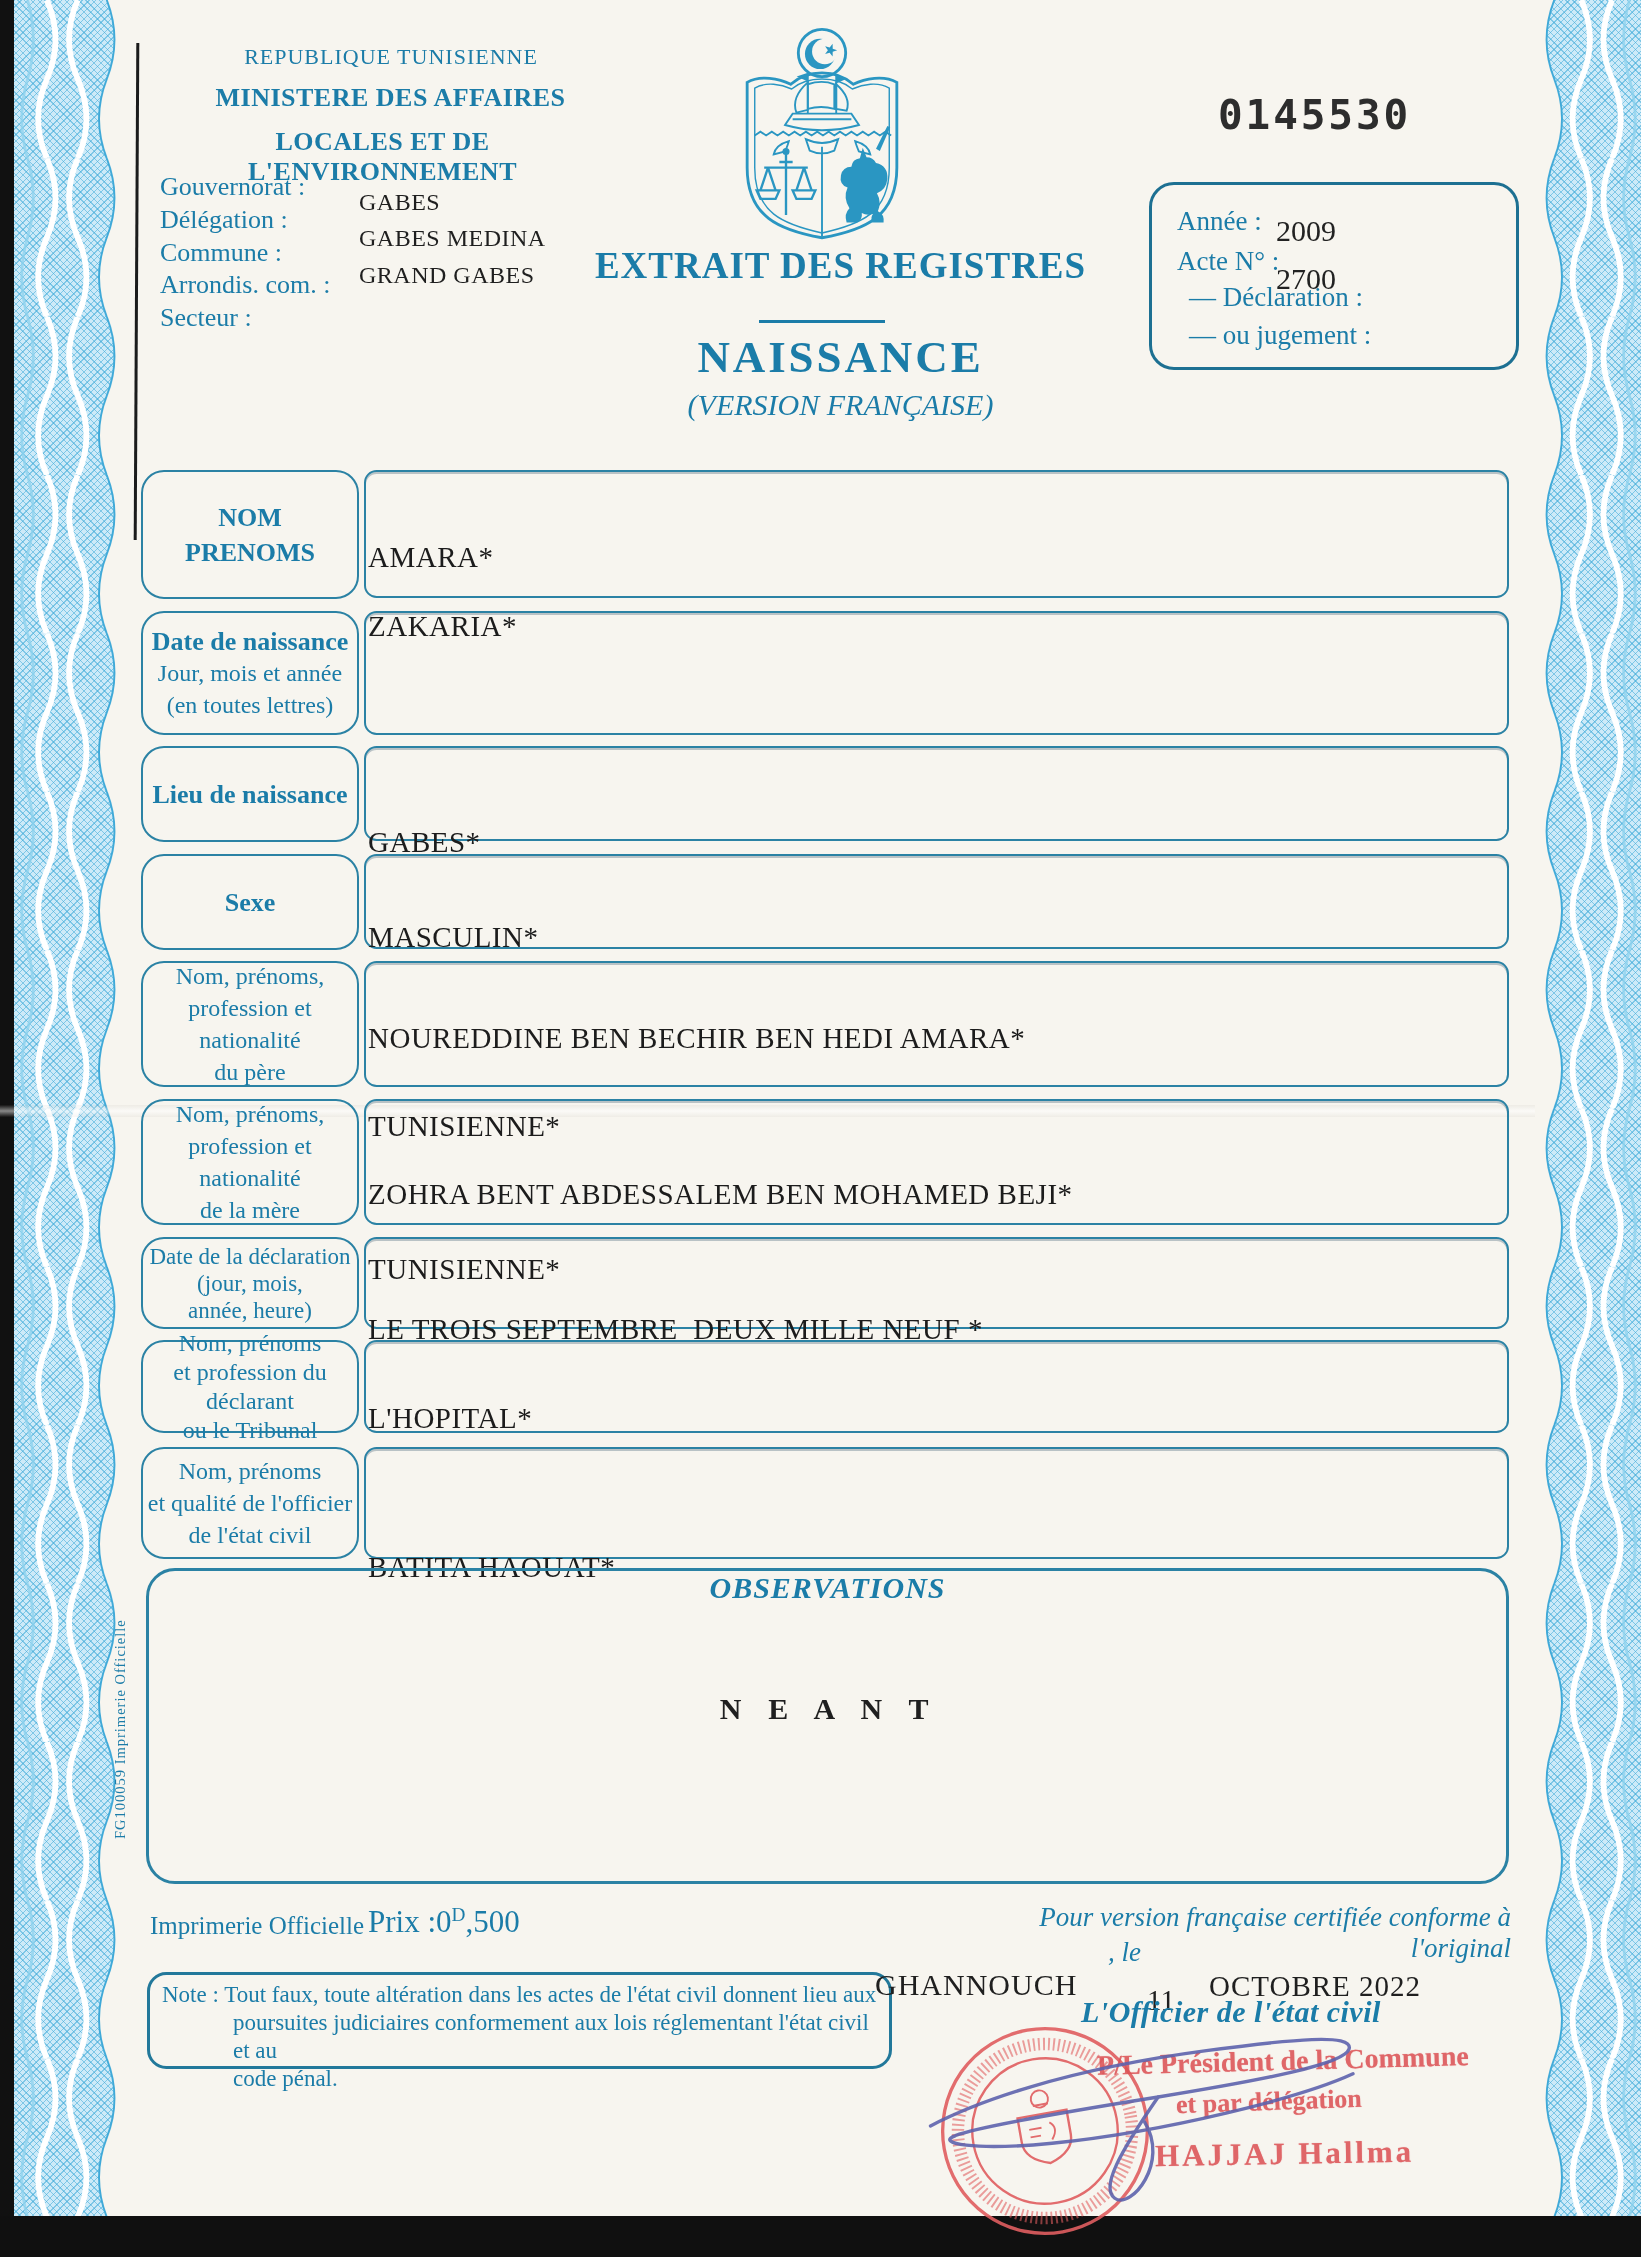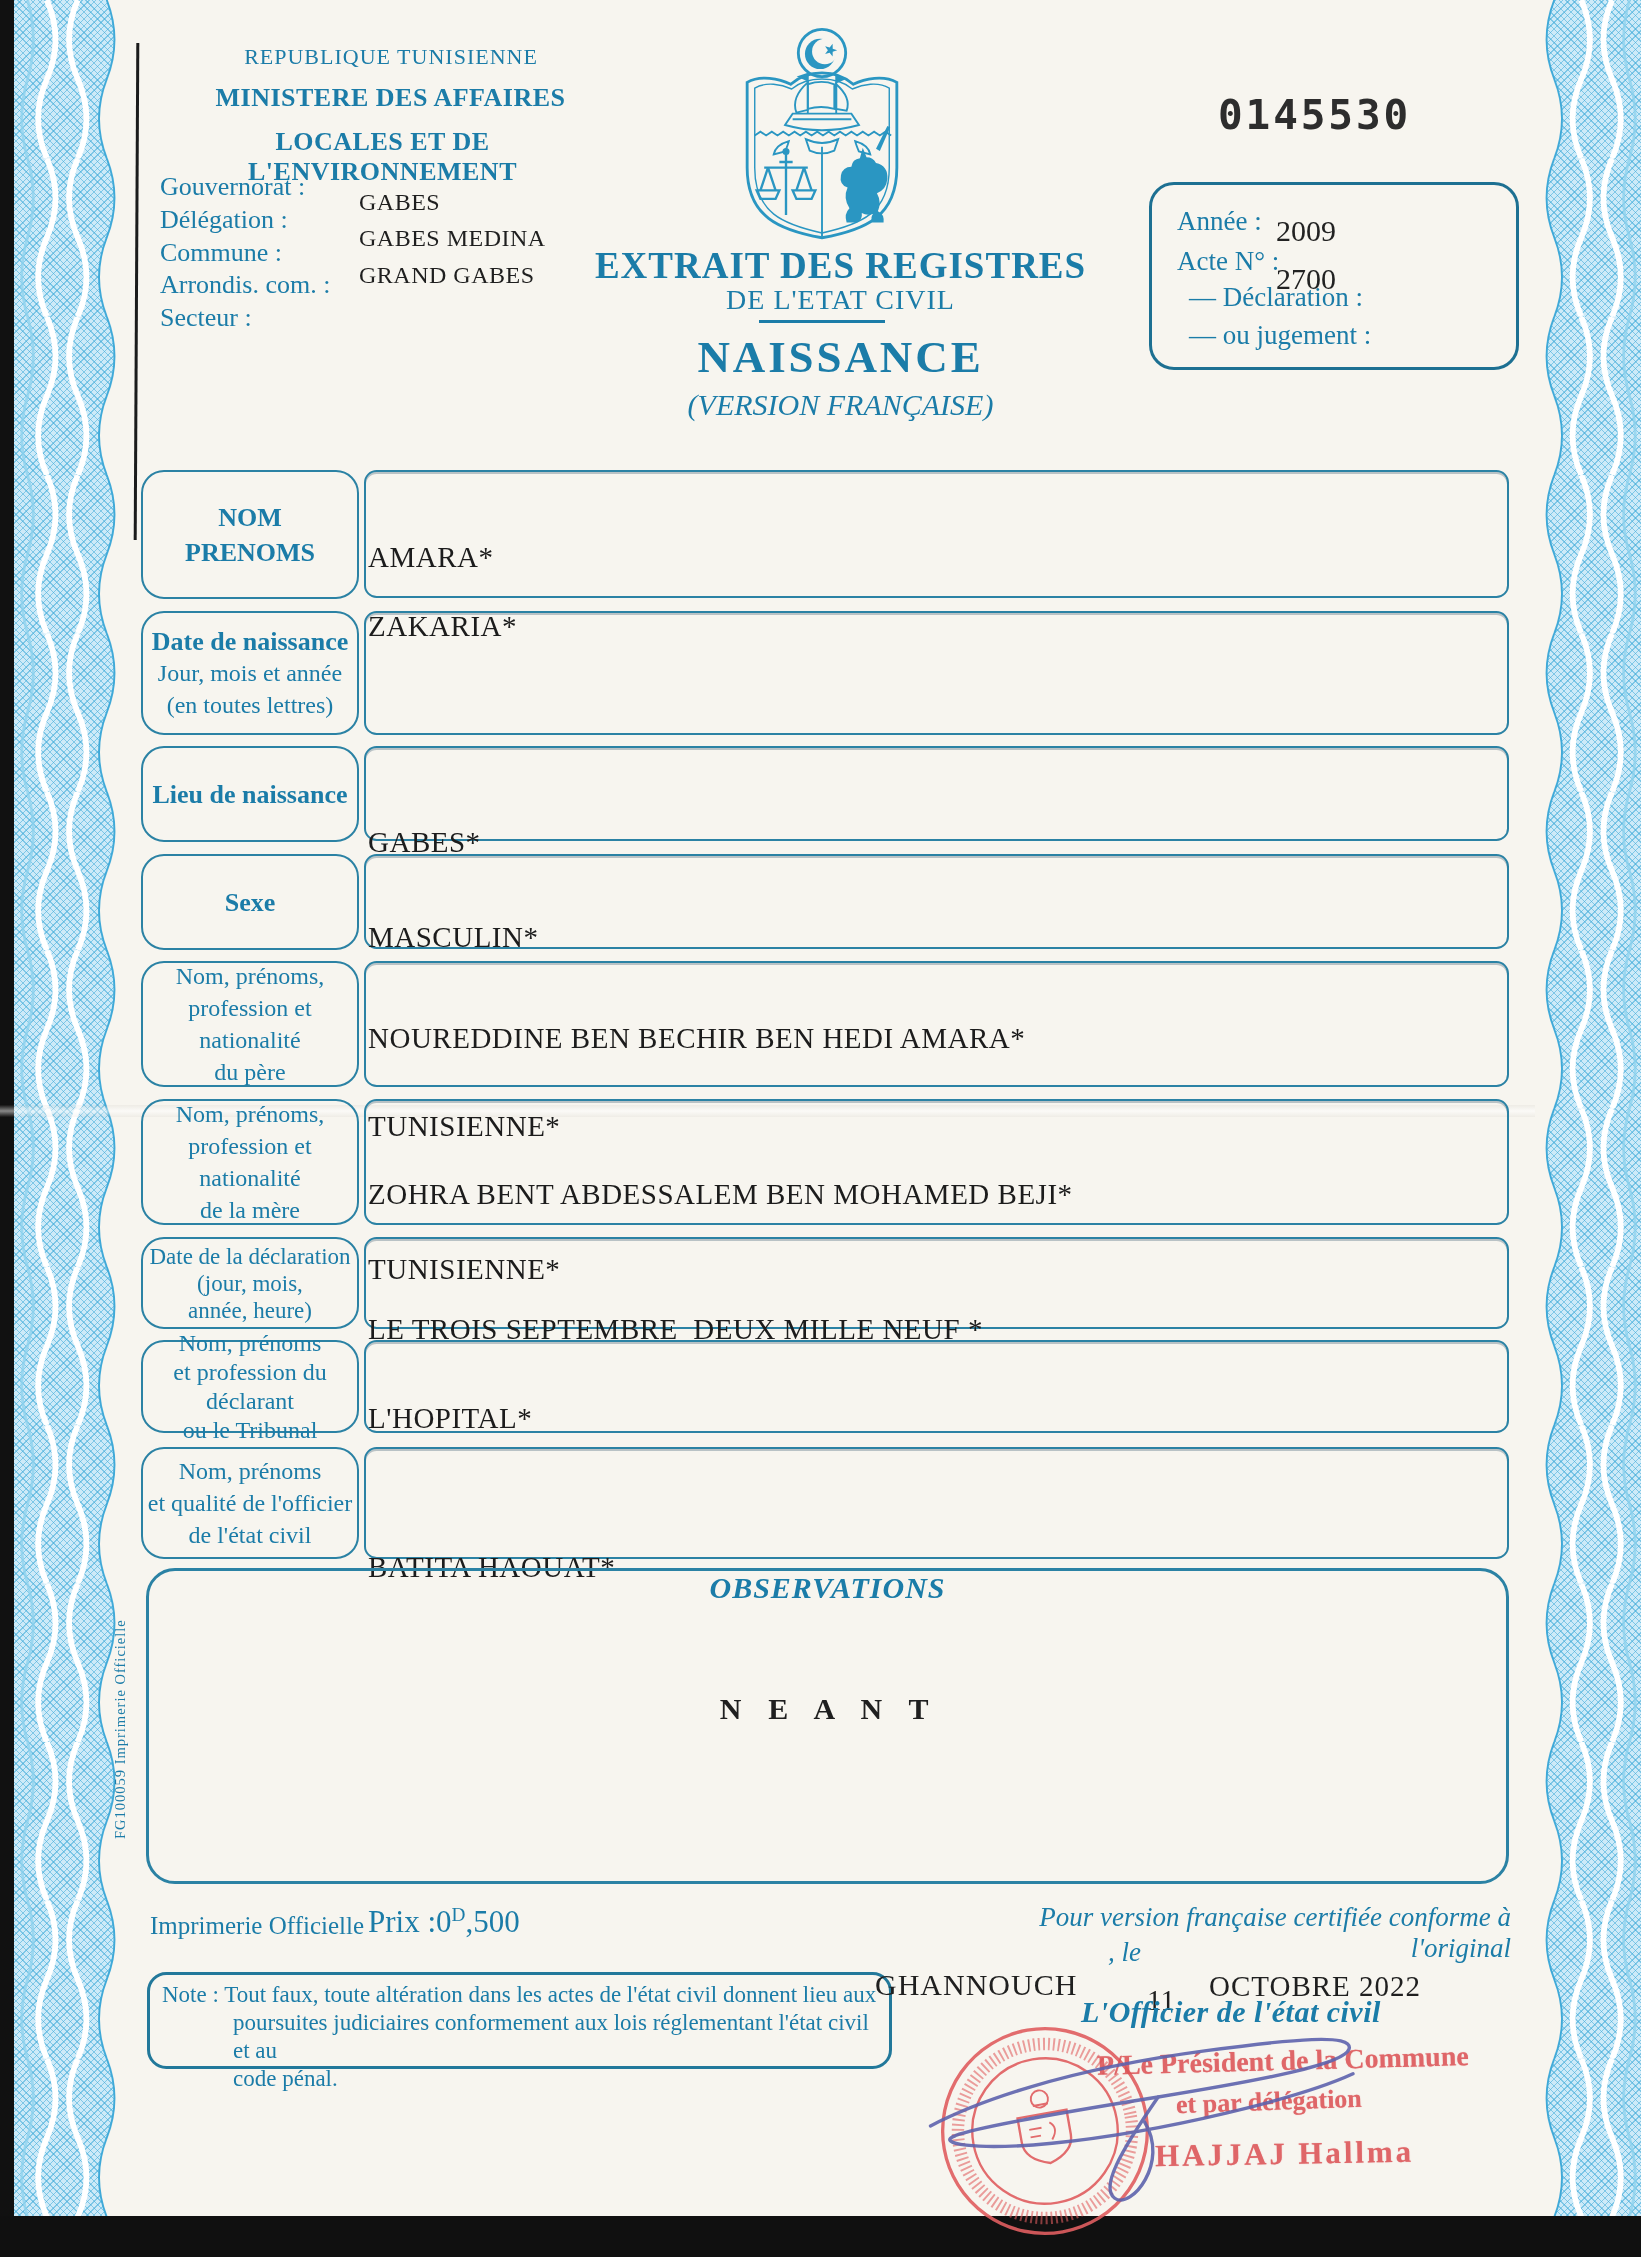--- a/index.html
+++ b/index.html
@@ -162,21 +162,20 @@
       <path d="M57,134 V198 M50,142 h14"></path>
       <circle cx="57" cy="131" r="2.5" fill="#2a96c2"></circle>
     </g>
     <g fill="#2a96c2">
       <path d="M121,206 q-3,-9 3,-15 q-7,-11 -2,-22 q-9,-3 -7,-13 q2,-9 11,-9 q1,-8 9,-9 l3,-11 4,10 q7,0 10,6 q13,3 12,17 q-1,11 -11,15 q5,9 1,19 q7,3 6,12 h-12 q-2,-6 1,-9 q-7,2 -12,-1 q1,7 -5,10 z"></path>
       <path d="M152,128 l12,-24 3,1.5 -11,25 z"></path>
     </g>
   </svg>
 
   <div class="abs teal b titleblock t1">EXTRAIT DES REGISTRES</div>
-  <div class="abs teal titleblock t2">DE L'ETAT CIVIL</div>
   <div class="abs t-underline"></div>
   <div class="abs teal b titleblock t3">NAISSANCE</div>
   <div class="abs teal i titleblock t4">(VERSION FRANÇAISE)</div>
 
   <div class="abs serial">0145530</div>
   <div class="abs acte-box">
     <span class="al" style="left:25px;top:21px">Année :</span>
     <span class="av" style="left:124px;top:29px">2009</span>
     <span class="al" style="left:25px;top:61px">Acte N° :</span>
     <span class="av" style="left:124px;top:77px">2700</span>

